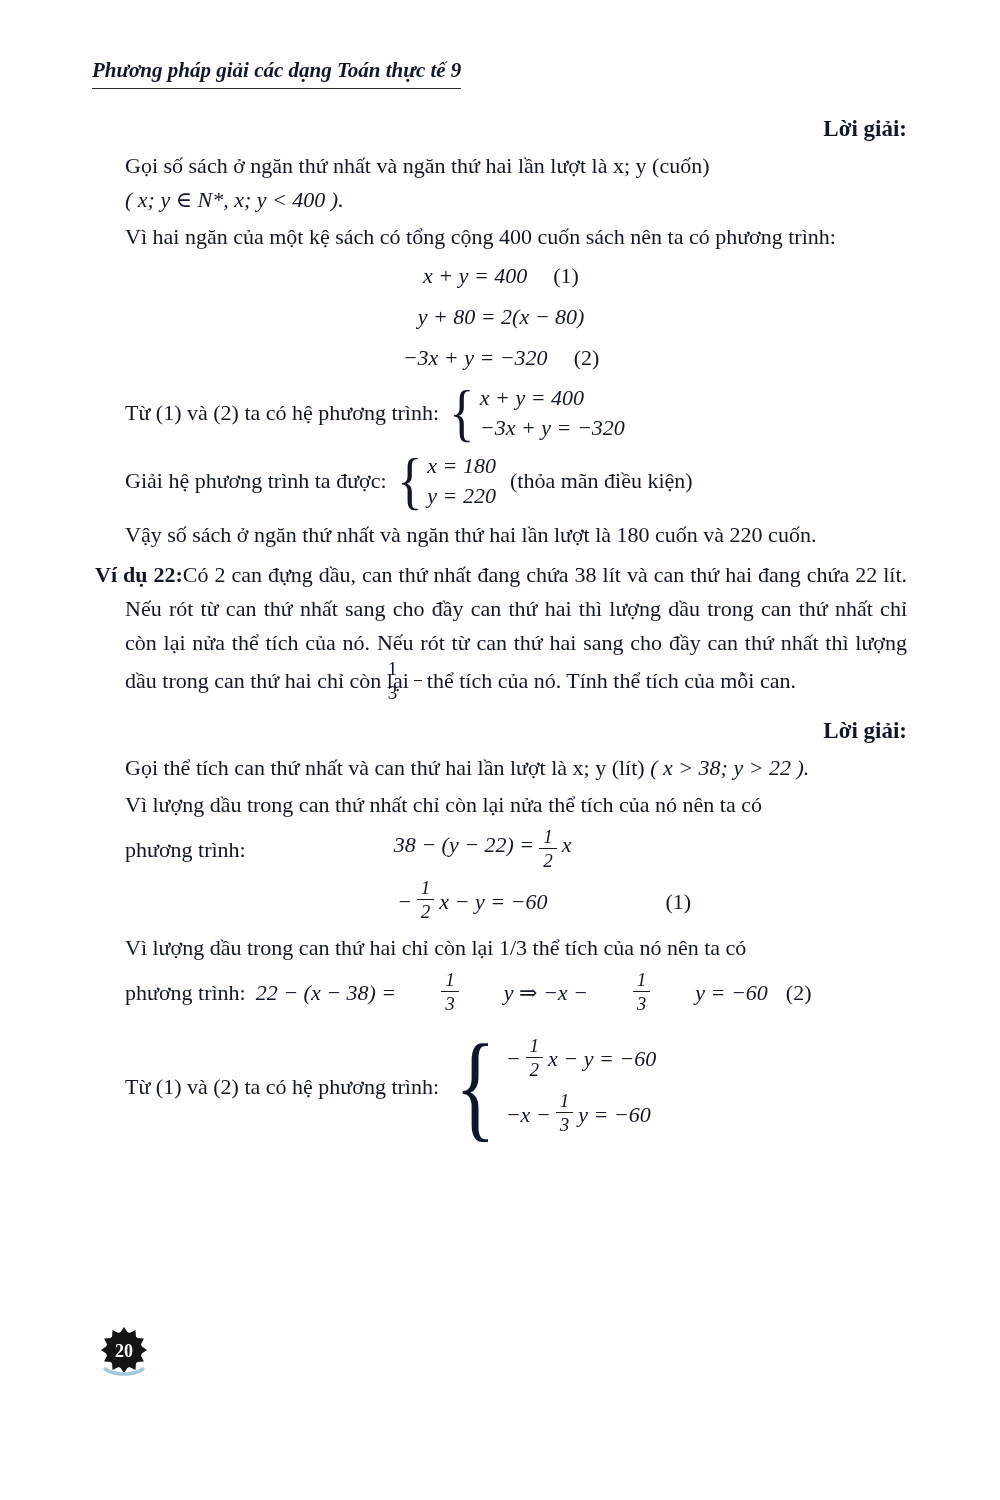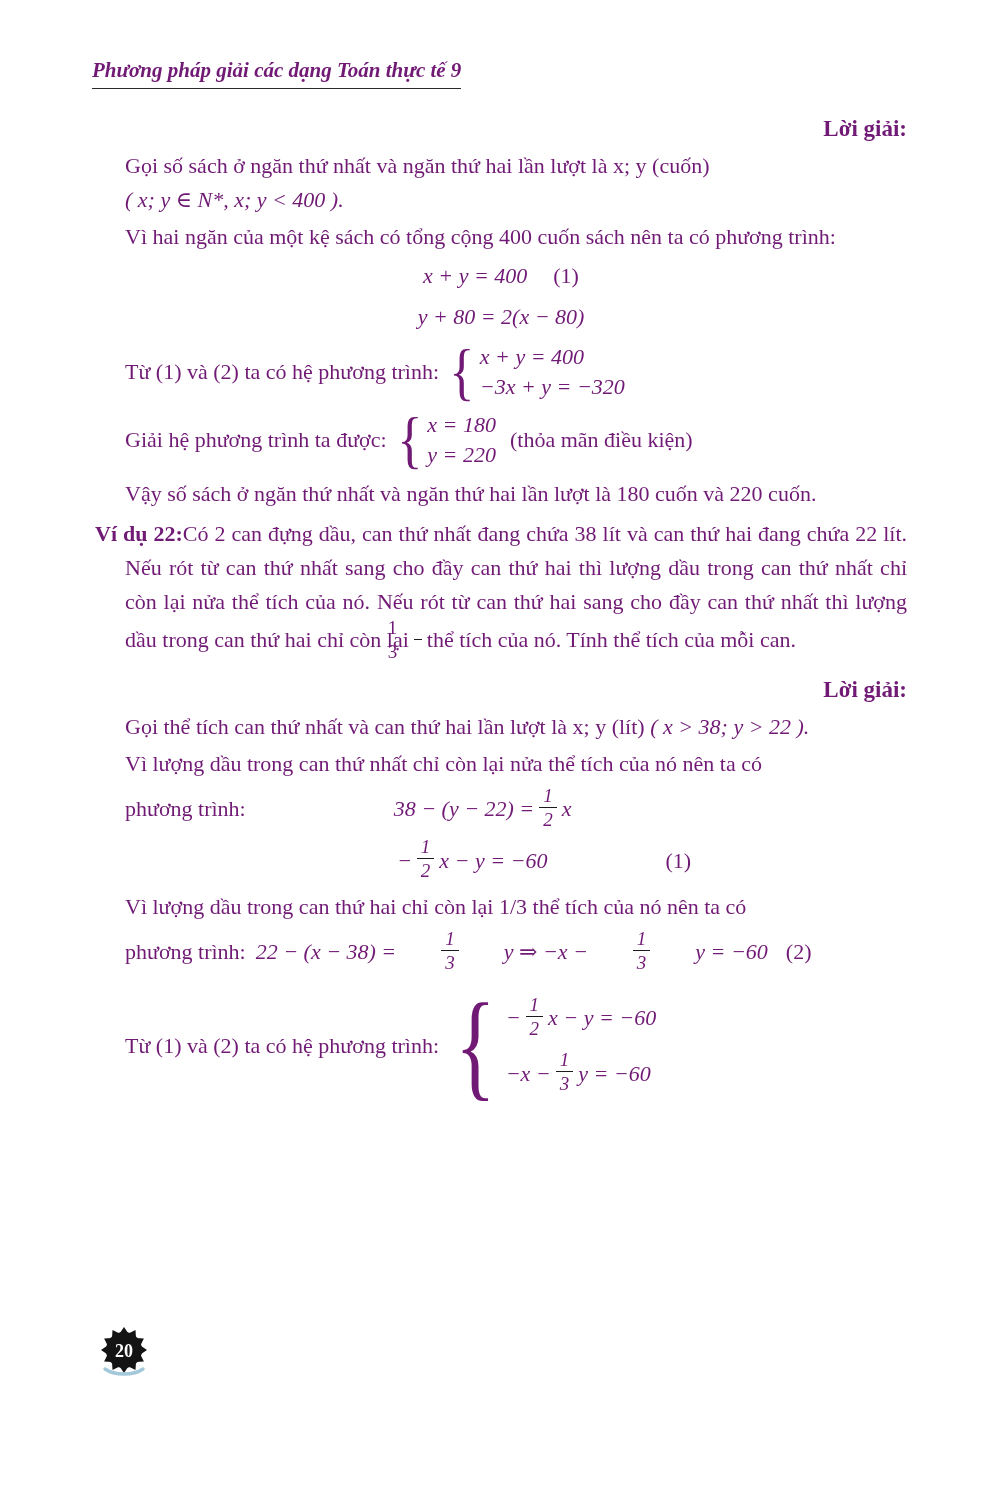--- a/index.html
+++ b/index.html
@@ -1,19 +1,19 @@
 <!DOCTYPE html>
 <html><head>
 <meta charset="utf-8">
 <style>
   * { margin:0; padding:0; box-sizing:border-box; }
   html,body { background:#ffffff; }
   .page {
     position:relative; width:1000px; height:1500px; background:#ffffff;
-    font-family:"Liberation Serif","DejaVu Serif",serif; color:#701a75; overflow:hidden;
+    font-family:"Liberation Serif","DejaVu Serif",serif; color:#0f172a; overflow:hidden;
   }
   .running-header { position:absolute; top:58px; left:92px; font-size:21px; font-style:italic; font-weight:700; }
   .running-header .header-title { display:inline-block; border-bottom:1.6px solid #2a2a2a; padding-bottom:5px; }
 
   .content { position:absolute; top:112px; left:95px; width:812px; font-size:22px; line-height:34px; }
 
   .heading-center { text-align:right; font-weight:700; font-size:23px; margin-bottom:3px; }
   .h2-margin { margin-top:8px; }
 
   .para { margin:0 0 3px 30px; text-align:justify; }
@@ -35,21 +35,21 @@
   .system.tall .eqs { gap:10px; }
   .sysline { display:flex; align-items:center; }
 
   .frac { display:inline-flex; flex-direction:column; align-items:center; vertical-align:middle; line-height:1.12; font-size:19px; margin:0 5px; position:relative; top:-2px; }
   .frac .num { padding:0 4px 1px; border-bottom:1.3px solid #1b1b1b; }
   .frac .den { padding-top:1px; }
 
   .example { text-indent:-30px; margin:6px 0 6px 30px; }
   .example-label { font-weight:700; margin-right:0; }
 
-  .indent-eq { margin-left:148px; display:inline-flex; align-items:center; }
+  .indent-eq { margin-left:148px; display:inline-flex; }
   .indent-eq2 { margin-left:272px; display:inline-flex; align-items:center; }
   .eq4-label { font-style:normal; margin-left:118px; }
   .eq5 { margin-left:10px; display:inline-flex; align-items:center;gap:40px; }
   .eq5-label { font-style:normal; margin-left:18px; }
   .sys3-row { margin-top:12px; }
 
   .page-badge { position:absolute; left:92px; top:1320px; }
 </style>
 </head>
 <body>
@@ -68,20 +68,23 @@
 
     <p class="para">Vì hai ngăn của một kệ sách có tổng cộng 400 cuốn sách nên ta có phương trình:</p>
 
     <div class="eq-line">
       <span class="math">x + y = 400</span><span class="eq-label">(1)</span>
     </div>
 
 
     <div class="eq-line">
       <span class="math">y + 80 = 2(x − 80)</span>
+    </div>
+    <div class="eq-line">
+      <span class="math">−3x + y = −320</span><span class="eq-label">(2)</span>
     </div>
 
     <div class="row">
       <span class="intro">Từ (1) và (2) ta có hệ phương trình:</span>
       <span class="system small">
         <span class="brace">{</span>
         <span class="eqs">
           <span class="math">x + y = 400</span>
           <span class="math">−3x + y = −320</span>
         </span>

